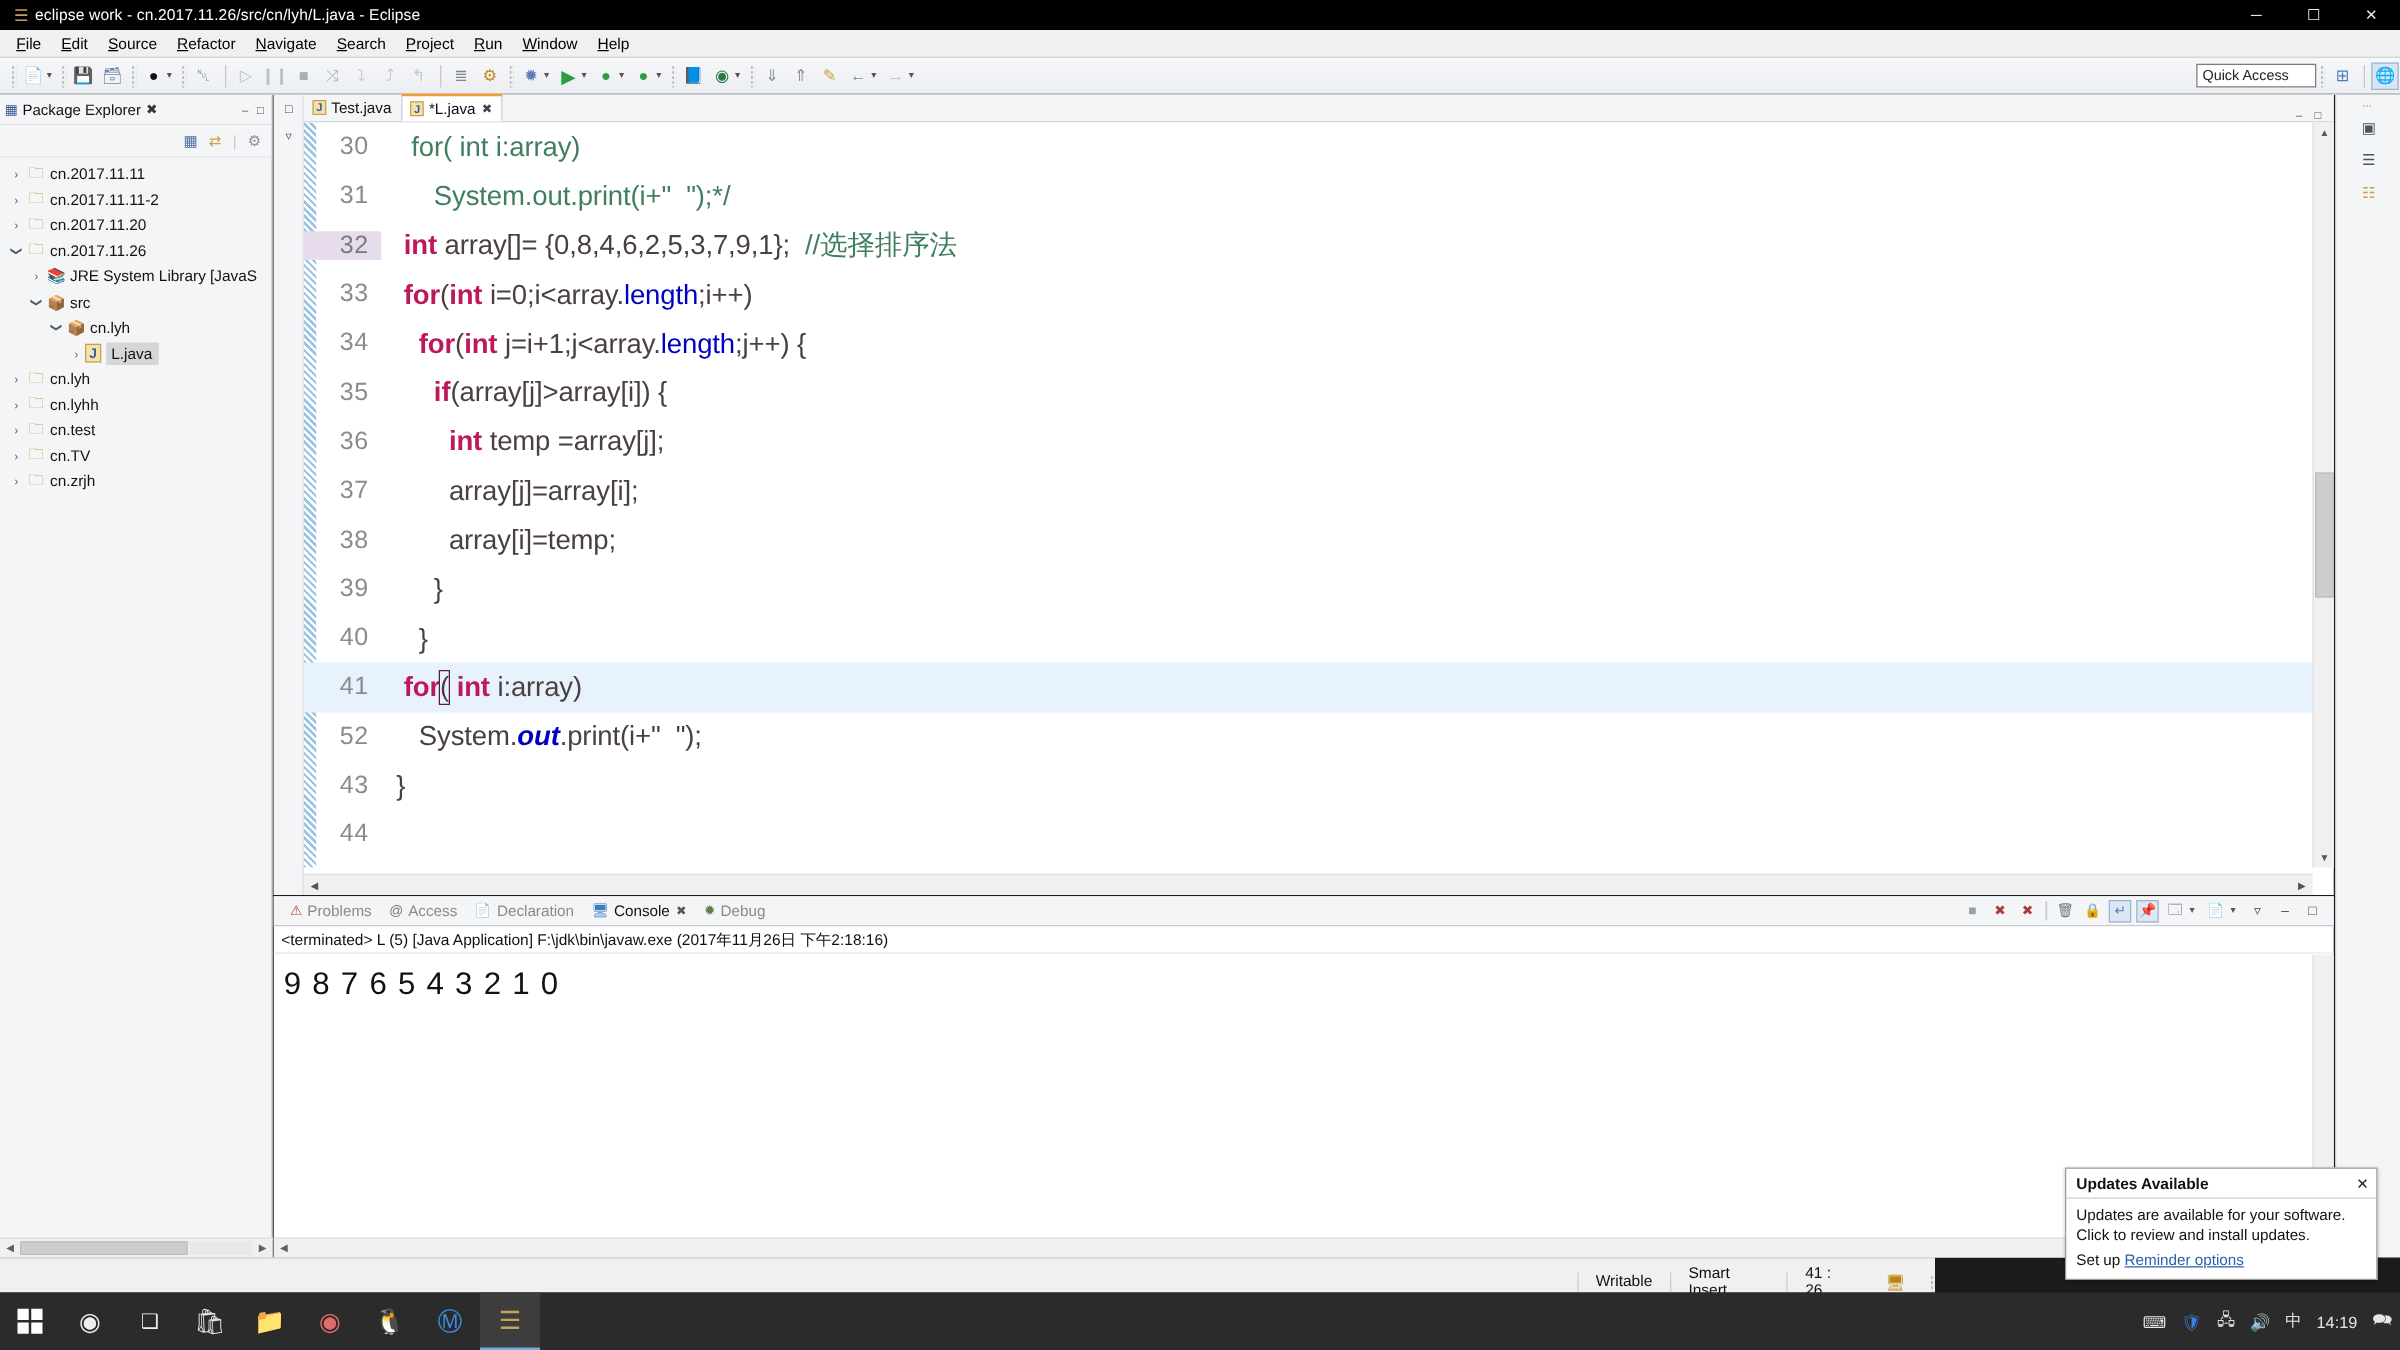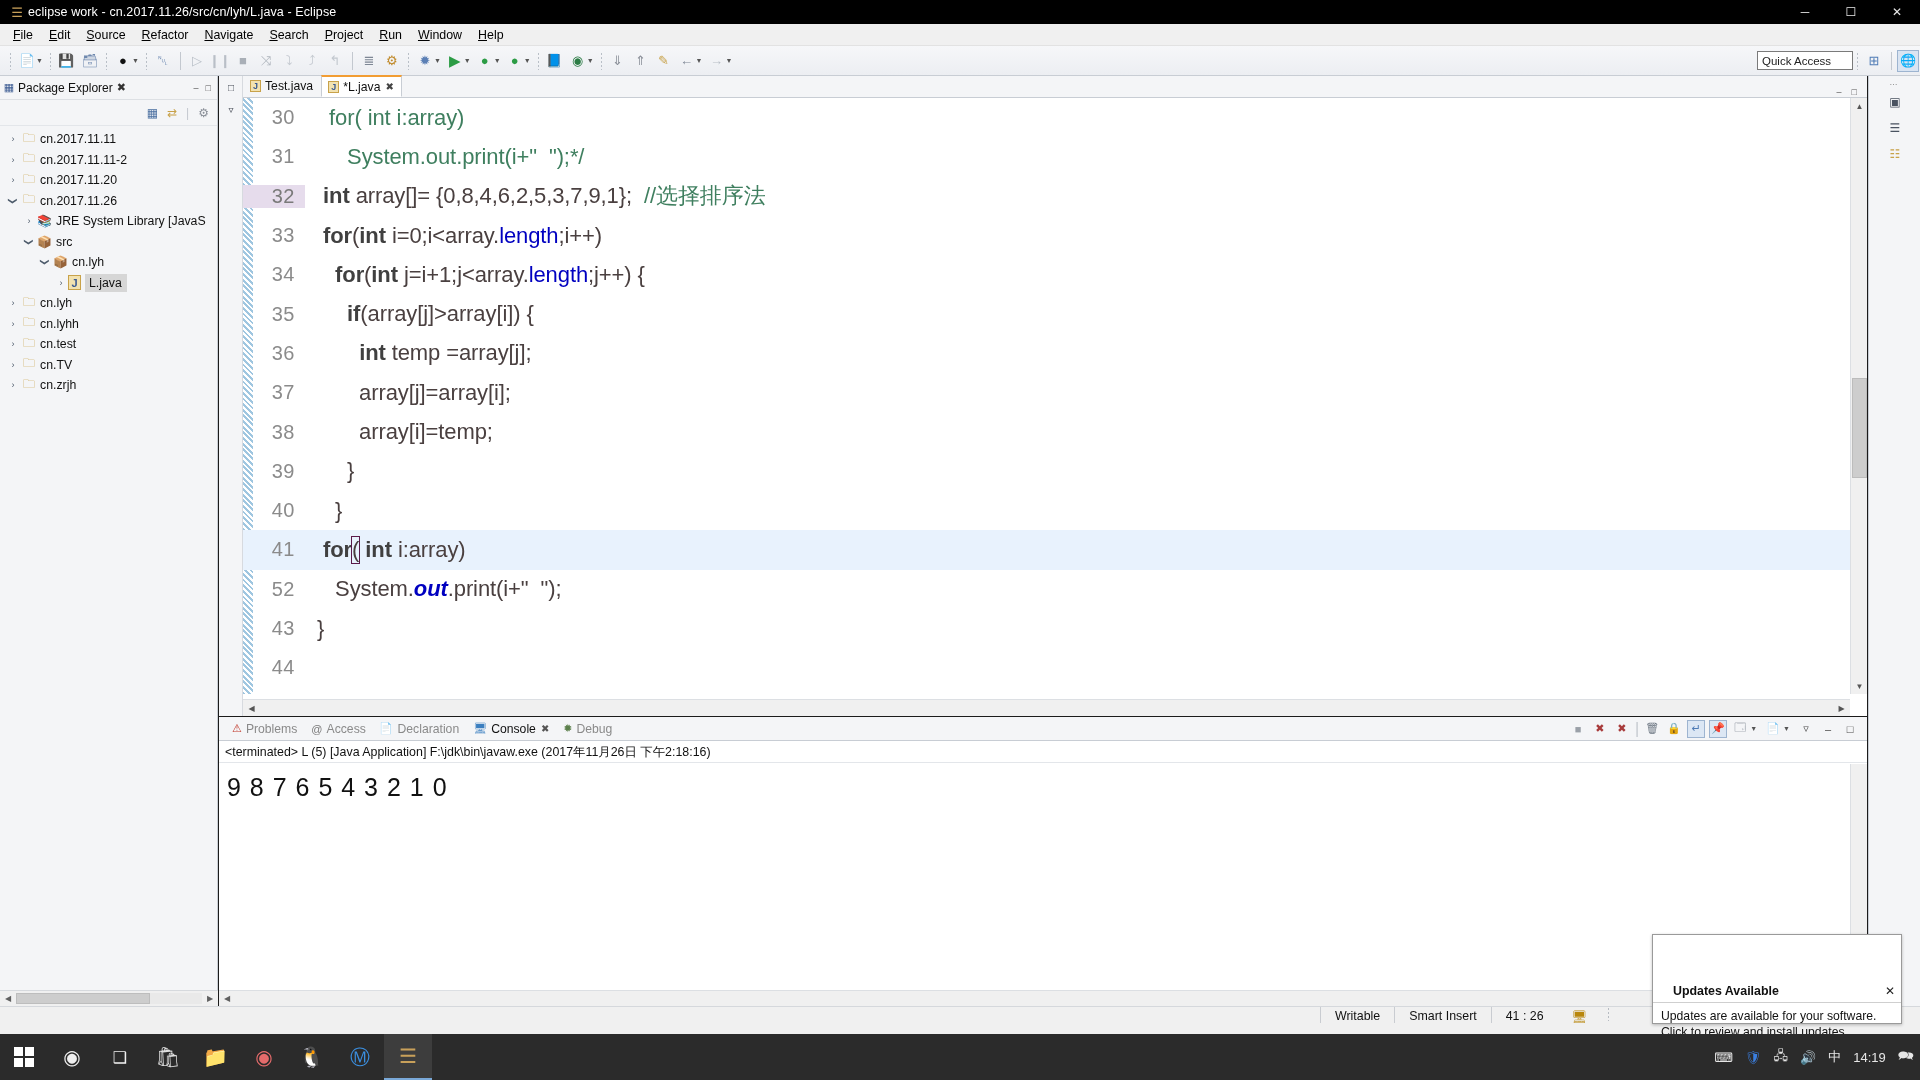--- a/index.html
+++ b/index.html
@@ -99,21 +99,21 @@
                background:#fff; overflow:hidden; font-family:"Liberation Sans", sans-serif; }
   .gutter-mark { position:absolute; left:0; top:0; width:10px; height:596px;
                  background: repeating-linear-gradient(45deg,#9fc6e0 0 2px,#ffffff 2px 4px); }
   .code-rows { position:absolute; left:0; top:0; width:1624px; }
   .crow { height:39.3px; display:flex; align-items:center; position:relative; }
   .crow.cur { background:#e8f2fd; }
   .lineno { width:62px; text-align:right; padding-right:10px; font-size:20px; color:#8b8b8b;
             flex:none; letter-spacing:.5px; }
   .lineno.hl { background:#e6dcec; color:#7a7a7a; }
   .code-text { font-size:22px; white-space:pre; color:#111; letter-spacing:-.1px; }
-  .kw { color:#404040; font-weight:bold; }
+  .kw { color:#be185d; font-weight:bold; }
   .cm { color:#3f7f5f; }
   .fld { color:#0000c0; }
   .sfld { color:#0000c0; font-style:italic; font-weight:bold; }
   .pl { color:#4a4040; }
   .caretbox { display:inline-block; border:1px solid #5a1a4a; margin:0 -1px; }
 
   .v-scroll { position:absolute; right:0; top:22px; width:17px; height:596px; background:#f0f0f0;
               border-left:1px solid #dcdfe3; }
   .v-scroll .vb { width:17px; height:16px; display:flex; align-items:center; justify-content:center;
                   font-size:8px; color:#555; }
@@ -144,32 +144,32 @@
                      border-top:1px solid #dcdfe3; display:flex; align-items:center; }
 
   
   .right-rail { position:absolute; left:1868px; top:76px; width:52px; height:930px;
                 background:#f4f5f7; border-left:1px solid #c8cdd4; }
   .right-rail .rr { width:52px; height:26px; display:flex; align-items:center; justify-content:center;
                     font-size:12px; color:#4a5361; }
   .right-rail .rdots { text-align:center; font-size:8px; color:#888; letter-spacing:2px; padding-top:4px;}
 
   
-  .statusbar { position:absolute; left:0; top:1006px; width:1920px; height:28px;
-               background:#f0f0f0; border-top:1px solid #d5d8dc; display:flex; align-items:flex-start; }
+  .statusbar { position:absolute; left:0; top:1006px; width:1548px; height:28px;
+               background:#f0f0f0; border-top:1px solid #d5d8dc; display:flex; align-items:flex-end; }
   .sb-cell { font-size:12.4px; color:#111; padding:0 14px; height:18px; display:flex; align-items:center; }
   .sb-div { width:1px; height:16px; background:#c9ccd1; }
   .sb-grip { margin-left:6px; width:4px; height:14px;
              background-image:radial-gradient(#b6bbc2 40%, transparent 41%); background-size:3px 4px; }
 
   
   .notif { position:absolute; left:1652px; top:934px; width:250px; height:90px;
            background:#fff; border:1px solid #9a9a9a; box-shadow:0 1px 3px rgba(0,0,0,.25); }
   .notif-head { height:24px; display:flex; align-items:center; border-bottom:1px solid #cfcfcf;
-                padding:0 6px 0 20px;margin-top:44px; }
+                padding:0 6px 0 8px; }
   .notif-title { font-size:12.4px; font-weight:bold; color:#111; }
   .notif-close { margin-left:auto; font-size:12px; color:#222; }
   .notif-body { padding:5px 8px 0 8px; font-size:12.2px; color:#111; line-height:16px; }
   .notif-link { color:#2b5fad; text-decoration:underline; }
 
   
   .taskbar { position:absolute; left:0; top:1034px; width:1920px; height:46px;
              background:#2b2b2b; display:flex; align-items:center; }
   .tbk { width:48px; height:46px; display:flex; align-items:center; justify-content:center; font-size:20px; }
   .tbk.active { background:#3d3d3d; border-bottom:2px solid #7aa9d8; }

